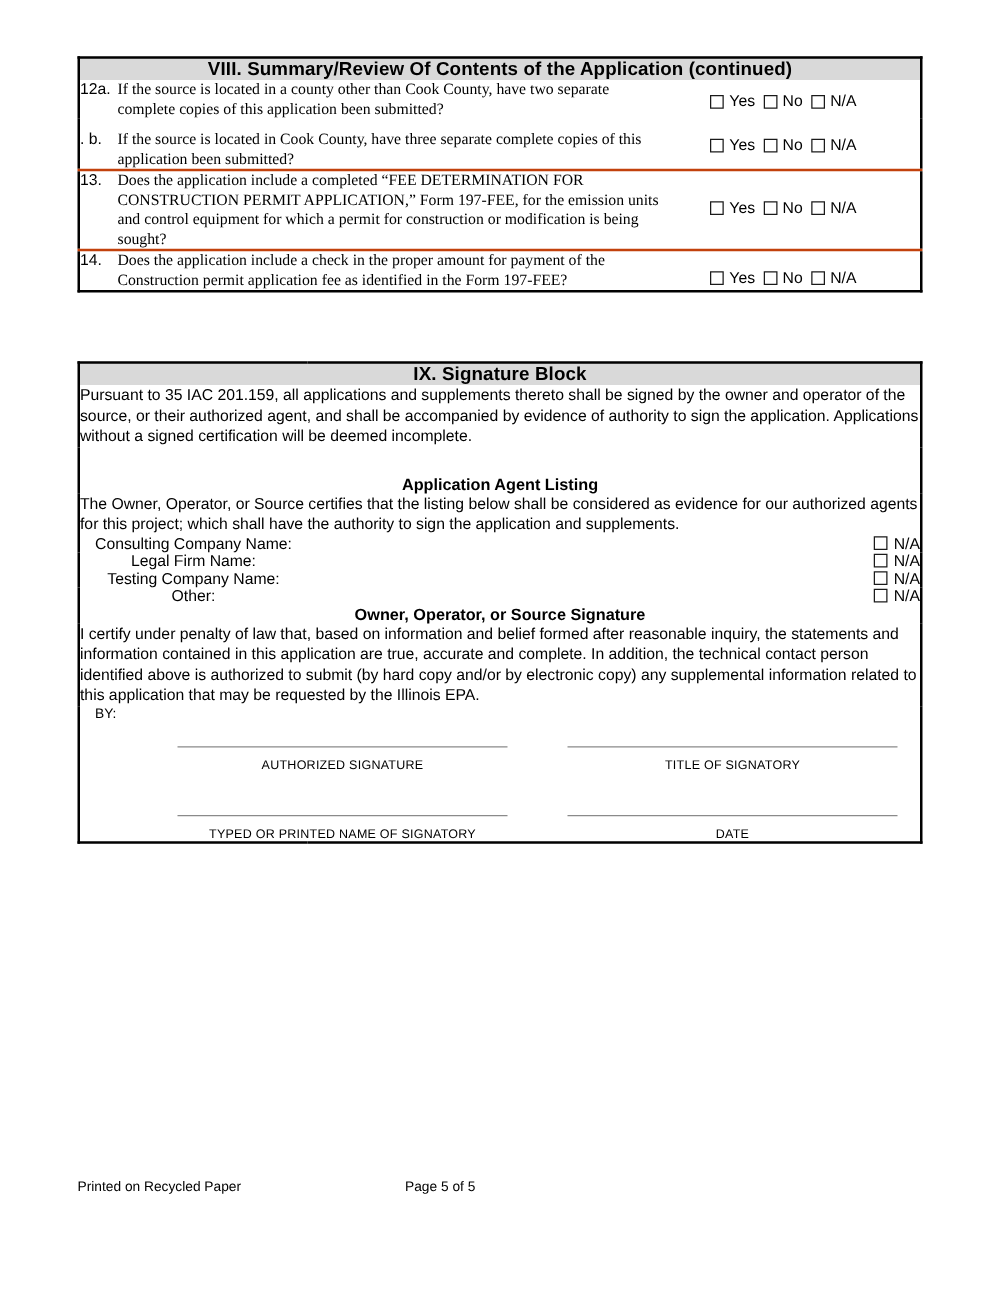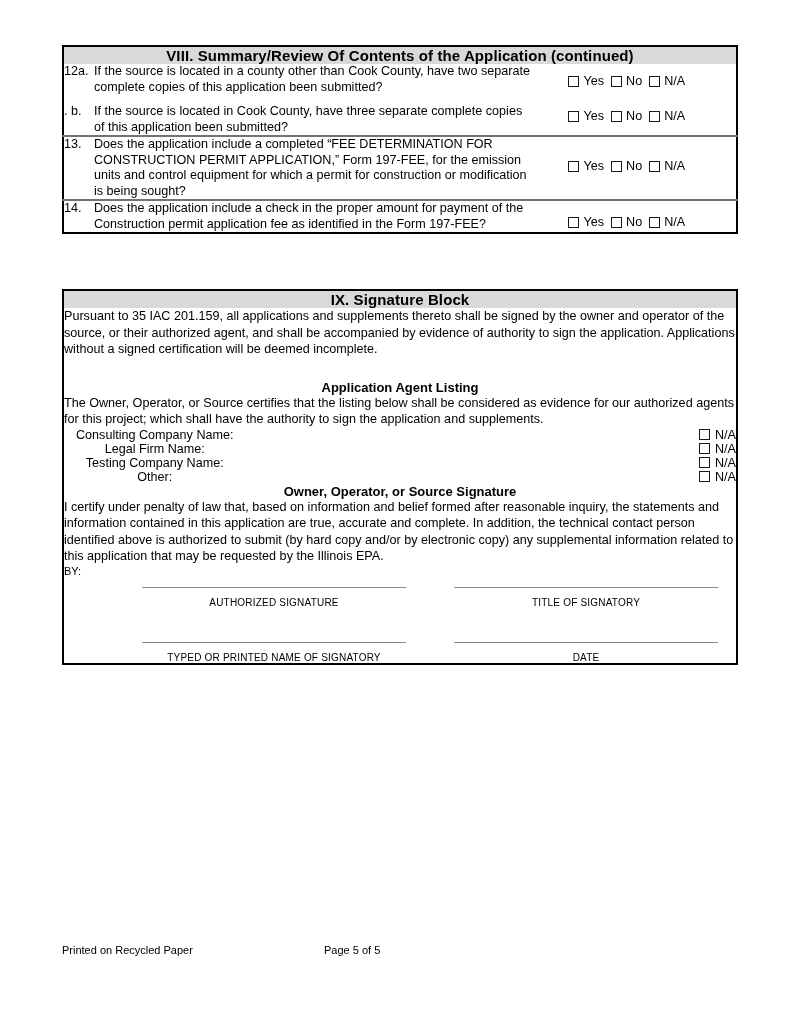--- a/index.html
+++ b/index.html
@@ -43,37 +43,38 @@
     letter-spacing: 0.1px;
     padding: 6px 0 6px 0;
   }
 
   
   #section-viii {
     left: 62px;
     top: 45px;
     width: 676px;
   }
-  .q-row > td { border-top: 2px solid #737373; }
+  .q-row > td { border-top: 2px solid #c2410c; }
   .q-row.first > td { border-top: 0; }
   .q-text {
     font-size: 12.6px;
     line-height: 15.5px;
     padding: 5px 4px 6px 10px;
   }
   .q-text .num {
     display: inline-block;
     width: 30px;
     vertical-align: top;
   }
   .q-text .num.dotb { width: 30px; }
   .q-text .body {
     display: inline-block;
     width: 440px;
     vertical-align: top;
+    font-family: Liberation Serif, serif;
   }
   .q-opts {
     width: 168px;
     padding: 0 6px 0 0;
     text-align: left;
     white-space: nowrap;
   }
   .opts-inner {
     display: flex;
     align-items: center;
@@ -146,22 +147,22 @@
     padding: 14px 12px 4px 10px;
   }
 
   
   .sig-area {
     padding: 6px 10px 14px 10px;
     position: relative;
   }
   .by-label {
     font-size: 11px;
-    padding-left: 0;
-    margin-bottom: 2px;
+    padding-left: 12px;
+    margin-bottom: 12px;
   }
   .sig-grid {
     display: grid;
     grid-template-columns: 1fr 1fr;
     column-gap: 48px;
     padding: 0 18px 0 78px;
   }
   .sig-cell { padding-top: 8px; }
   .sig-line {
     border-bottom: 1.5px solid #8a8a8a;

